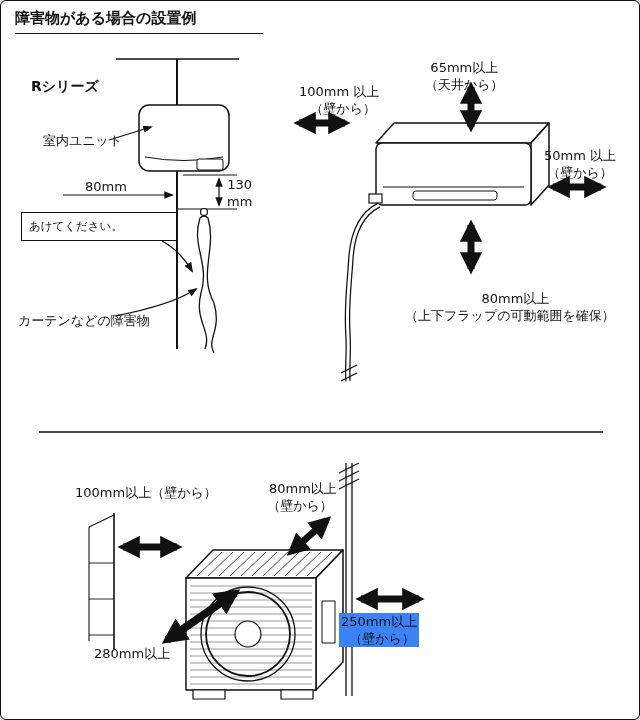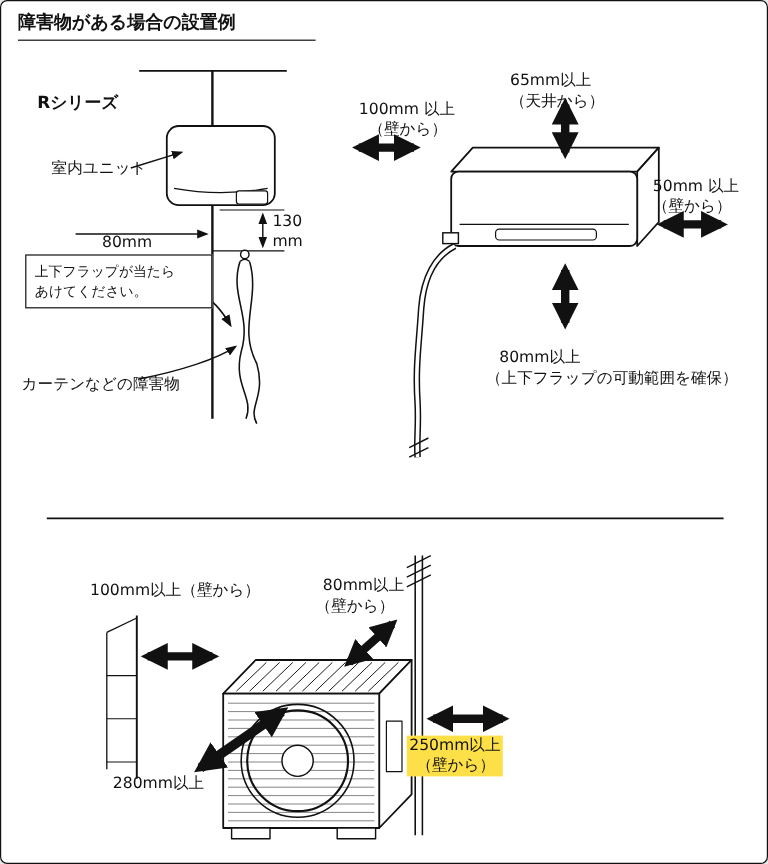--- a/index.html
+++ b/index.html
@@ -10,29 +10,29 @@
     overflow:hidden;
     text-decoration:underline;
   }
   .art{position:absolute;left:0;top:0;width:640px;height:720px;}
   .title{
     position:absolute;left:14px;top:8px;width:248px;
     font-size:15px;font-weight:bold;padding-bottom:5px;
     border-bottom:1.5px solid #111;
   }
   .lbl{position:absolute;font-size:13px;line-height:1.32;white-space:nowrap;}
-  .lbl .ln{display:block;}
+  .lbl .ln{display:block;text-align:center;}
   .bold{font-weight:bold;font-size:14px;}
   .notebox{
     position:absolute;left:20px;top:211px;width:140px;
     border:1px solid #111;padding:5px 7px;font-size:11.5px;line-height:1.45;
     background:#fff;
   }
   .notebox .ln{display:block;white-space:nowrap;}
-  .whitebg{background:#fde047;padding:0 2px;}
+  .whitebg{background:#3b82f6;padding:0 2px;}
   .footnote{position:absolute;right:14px;top:693px;font-size:12px;}
 </style>
 </head>
 <body>
 
 <div class="page">
 
   <svg class="art" viewBox="0 0 640 720">
     <defs>
       <marker id="mBig" viewBox="0 0 10 10" refX="7.5" refY="5" markerWidth="3.2" markerHeight="3.2" orient="auto-start-reverse">
@@ -125,28 +125,27 @@
       <path d="M290,551 L326,519" stroke-width="7" marker-start="url(#mBig)" marker-end="url(#mBig)"></path>
       <path d="M360,598 H418" stroke-width="7" marker-start="url(#mBig)" marker-end="url(#mBig)"></path>
       <path d="M234,592 L166,639" stroke-width="8" marker-start="url(#mBig)" marker-end="url(#mBig)"></path>
     </g>
   </svg>
 
   <div class="title">障害物がある場合の設置例</div>
 
   <div class="lbl bold" style="left:30px;top:76px;">Rシリーズ</div>
   <div class="lbl" style="left:42px;top:131px;">室内ユニット</div>
-  <div class="lbl" style="left:84px;top:177px;margin-top:16px;">80mm</div>
+  <div class="lbl" style="left:84px;top:177px;">80mm</div>
   <div class="lbl" style="left:226px;top:175px;">
     <span class="ln">130</span>
     <span class="ln">mm</span>
   </div>
 
   <div class="notebox">
-    <span class="ln">上下フラップが当たら</span>
     <span class="ln">あけてください。</span>
   </div>
 
   <div class="lbl" style="left:17px;top:311px;">カーテンなどの障害物</div>
 
   <div class="lbl" style="left:298px;top:82px;">
     <span class="ln">100mm 以上</span>
     <span class="ln" style="padding-left:8px;">（壁から）</span>
   </div>
   <div class="lbl" style="left:424px;top:58px;">

